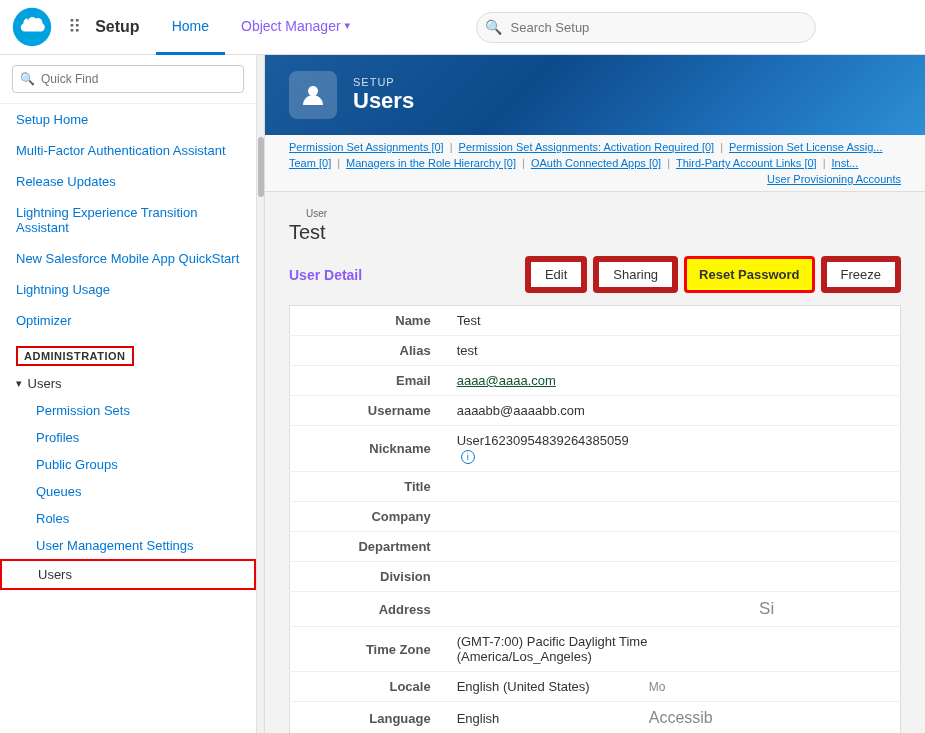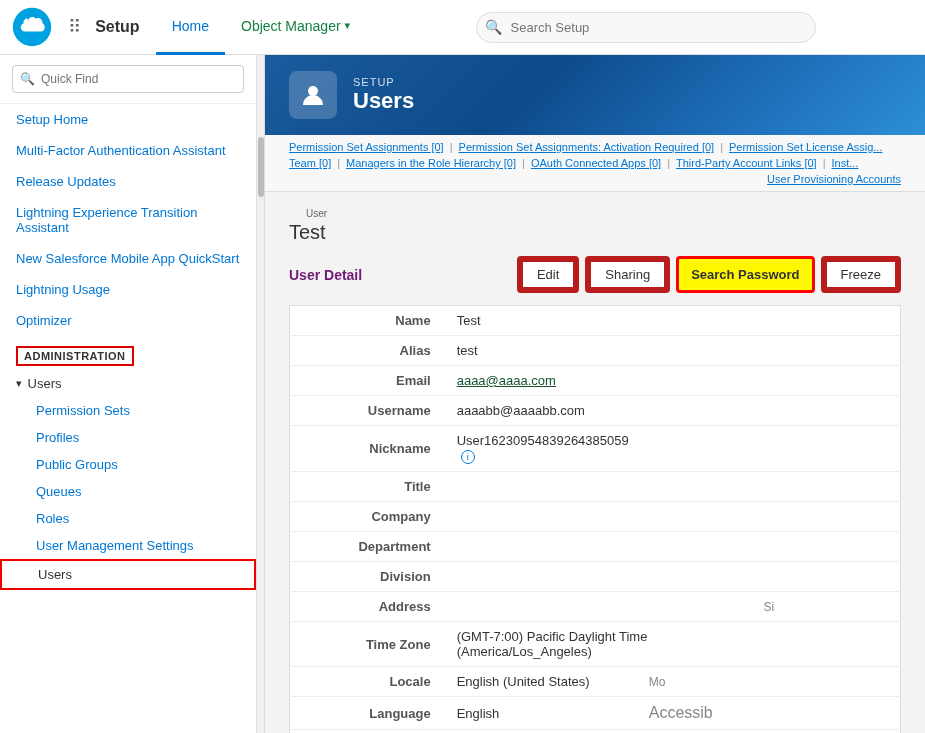--- a/index.html
+++ b/index.html
@@ -38,21 +38,21 @@
       display: flex;
       align-items: stretch;
       height: 55px;
       margin-left: 4px;
     }
     .nav-tab {
       display: flex;
       align-items: center;
       padding: 0 16px;
       font-size: 14px;
-      color: #15803d;
+      color: #8b5cf6;
       cursor: pointer;
       border-bottom: 3px solid transparent;
       text-decoration: none;
     }
     .nav-tab.active {
       border-bottom: 3px solid #0176d3;
       color: #0176d3;
       font-weight: 500;
     }
     .nav-tab-arrow {
@@ -222,21 +222,21 @@
     
     .action-bar {
       display: flex;
       align-items: center;
       justify-content: space-between;
       margin-bottom: 12px;
     }
     .section-title {
       font-size: 14px;
       font-weight: 600;
-      color: #701a75;
+      color: #8b5cf6;
     }
     .action-buttons {
       display: flex;
       gap: 6px;
     }
     .btn {
       padding: 5px 14px;
       border: 6px solid #b91c1c;
       border-radius: 4px;
       background: #fff;
@@ -439,21 +439,21 @@
     <div class="detail-content">
 
       <div class="user-title">User</div>
       <div class="user-name">Test</div>
 
       <div class="action-bar">
         <div class="section-title">User Detail</div>
         <div class="action-buttons">
           <button class="btn">Edit</button>
           <button class="btn">Sharing</button>
-          <button class="btn-reset" style="background:#fff700; border:3px solid #ff0000; color:#333; font-weight:600;">Search Password</button>
+          <button class="btn-reset" style="background:#fff700; border:3px solid #ff0000; color:#333; font-weight:600;">Reset Password</button>
           <button class="btn">Freeze</button>
         </div>
       </div>
 
       <table class="detail-table">
         <tbody>
           <tr>
             <td class="field-label">Name</td>
             <td class="field-value">Test</td>
             <td style="width:160px;"></td>
@@ -506,21 +506,21 @@
           </tr>
           <tr>
             <td class="field-label">Division</td>
             <td class="field-value"></td>
             <td></td>
               <td></td>
           </tr>
           <tr>
             <td class="field-label">Address</td>
             <td class="field-value"></td>
-            <td style="color:#888; font-size:12px; text-align:right; padding-right:4px;">Si</td>
+            <td style="color:#888; font-size:17px; text-align:right; padding-right:4px;">Si</td>
             <td></td>
           </tr>
           <tr>
             <td class="field-label">Time Zone</td>
             <td class="field-value" colspan="2">(GMT-7:00) Pacific Daylight Time (America/Los_Angeles)</td>
             <td></td>
           </tr>
           <tr>
             <td class="field-label">Locale</td>
             <td class="field-value">English (United States)</td>

